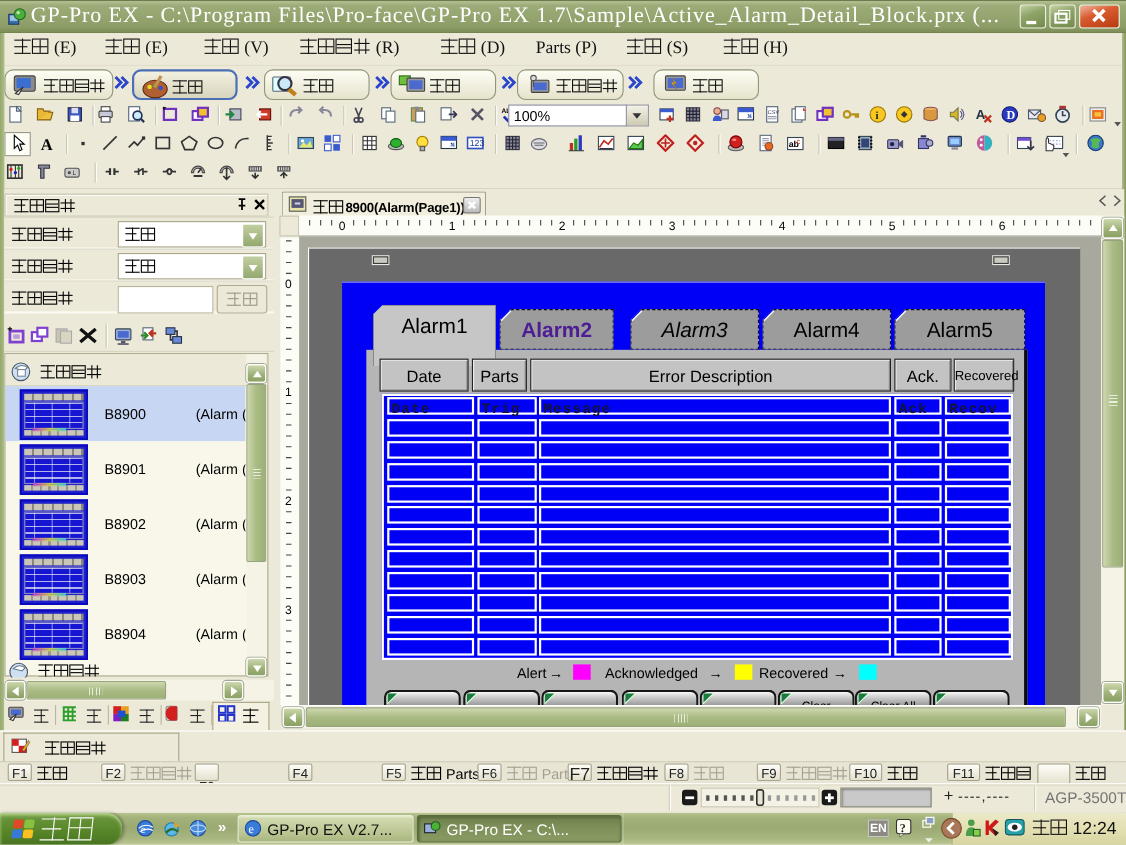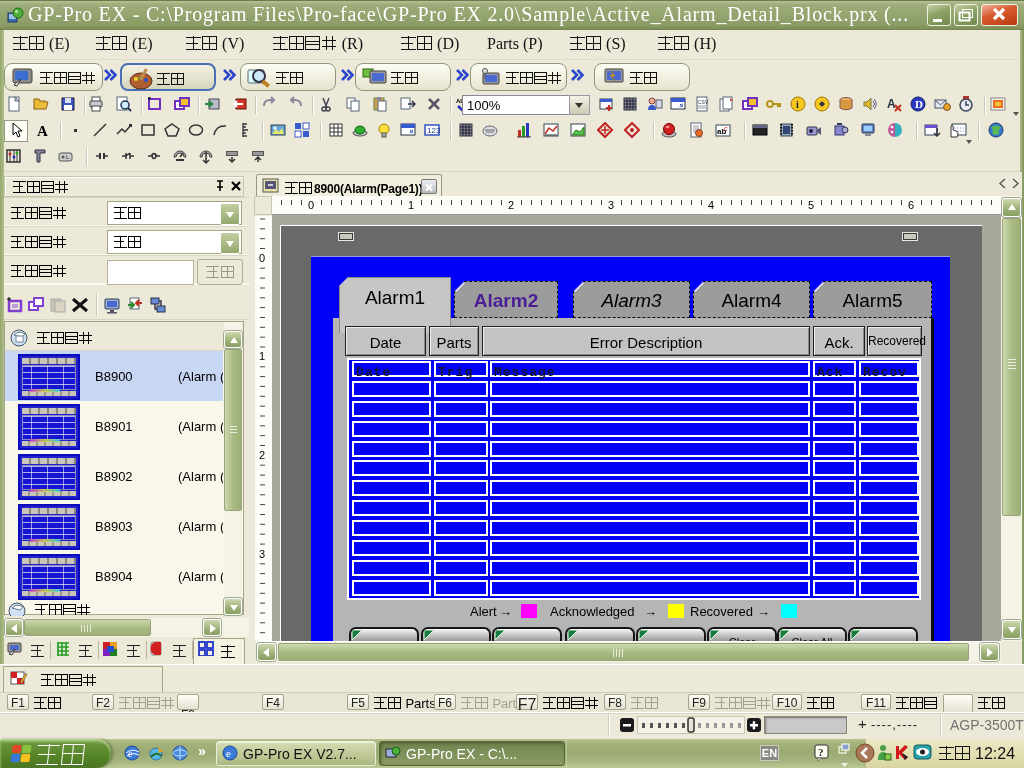--- a/index.html
+++ b/index.html
@@ -11,21 +11,21 @@
 i.z4{background-image:linear-gradient(currentColor,currentColor),linear-gradient(currentColor,currentColor),linear-gradient(currentColor,currentColor),linear-gradient(currentColor,currentColor);background-size:1px 100%,1px 100%,100% 1px,100% 1px;background-position:28% 0,74% 0,0 26%,0 72%}
 .serif{font-family:"Liberation Serif",serif}
 </style></head><body>
 <div class="abs" style="left:0px;top:0px;width:1024px;height:30px;background:linear-gradient(180deg,#b5c094 0%,#9cab77 14%,#95a570 48%,#8c9c67 82%,#7d8e57 96%,#6d7f4a 100%);border-top:1px solid #6a7c4a;"></div>
 <div class="abs" style="left:7px;top:7px;width:17px;height:17px;"><svg width="17" height="17">
 <rect x="1" y="6" width="9" height="9" fill="#3a6ea5" stroke="#1a3a6a"></rect>
 <rect x="2" y="7" width="7" height="5" fill="#9cc0e8"></rect>
 <circle cx="11" cy="6" r="5" fill="#4caf3a" stroke="#1c6a1c"></circle>
 <circle cx="9.5" cy="4.5" r="1.5" fill="#bfe8b0"></circle>
     </svg></div>
-<div class="abs" style="left:28px;top:3px;width:895px;height:25px;color:#fff;font-size:20px;white-space:nowrap;overflow:hidden;"><span class="serif" style="letter-spacing:.8px">GP-Pro EX - C:\Program Files\Pro-face\GP-Pro EX 2.0\Sample\Active_Alarm_Detail_Block.prx (...</span></div>
+<div class="abs" style="left:28px;top:3px;width:895px;height:25px;color:#fff;font-size:20px;white-space:nowrap;overflow:hidden;"><span class="serif" style="letter-spacing:.8px">GP-Pro EX - C:\Program Files\Pro-face\GP-Pro EX 1.7\Sample\Active_Alarm_Detail_Block.prx (...</span></div>
 <div class="abs" style="left:927px;top:4px;width:24px;height:22px;border-radius:3px;border:1px solid #eef2e2;color:#fff;text-align:center;font-size:14px;line-height:21px;background:linear-gradient(160deg,#c6d2a8,#8fa468 40%,#74894c);"><svg width="22" height="20">
       <rect x="5" y="14" width="9" height="3" fill="#fff"></rect>
     </svg></div>
 <div class="abs" style="left:954px;top:4px;width:24px;height:22px;border-radius:3px;border:1px solid #eef2e2;color:#fff;text-align:center;font-size:14px;line-height:21px;background:linear-gradient(160deg,#c6d2a8,#8fa468 40%,#74894c);"><svg width="22" height="20">
       <rect x="4.5" y="7.5" width="10" height="8" fill="none" stroke="#fff" stroke-width="2"></rect>
       <rect x="7.5" y="4.5" width="10" height="8" fill="none" stroke="#fff" stroke-width="2/">
         <rect x="6" y="10" width="7" height="4" fill="#8fa468"></rect>
       </rect>
     </svg></div>
 <div class="abs" style="left:981px;top:4px;width:37px;height:22px;border-radius:3px;border:1px solid #eef2e2;color:#fff;text-align:center;font-size:14px;line-height:21px;background:linear-gradient(160deg,#f0b6a0,#d85c30 40%,#b83a10);"><svg width="35" height="20">
@@ -1092,21 +1092,21 @@
       <text x="4" y="12" font-size="11" fill="#fff" font-family="Liberation Serif">e</text>
     </svg></div>
 <div class="abs" style="left:243px;top:746px;width:130px;height:15px;font-size:14px;color:#111;white-space:nowrap;overflow:hidden;">GP-Pro EX V2.7...</div>
 <div class="abs" style="left:379px;top:741px;width:186px;height:25px;background:linear-gradient(180deg,#6f814c,#7d8f58 40%,#8a9c64);border:1px solid #5a6a3c;border-radius:3px;box-shadow:inset 1px 1px 3px #4a5a30;"></div>
 <div class="abs" style="left:385px;top:745px;width:16px;height:16px;"><svg width="16" height="16">
       <rect x="1" y="4" width="10" height="8" fill="#9ab0d8" stroke="#223"></rect>
       <circle cx="11" cy="6" r="4" fill="#4caf3a" stroke="#1c5a1c"></circle>
     </svg></div>
 <div class="abs" style="left:406px;top:746px;width:150px;height:15px;font-size:14px;color:#fff;white-space:nowrap;overflow:hidden;">GP-Pro EX - C:\...</div>
 <div class="abs" style="left:566px;top:739px;width:1px;height:29px;background:rgba(255,255,255,.25);"></div>
-<div class="abs" style="left:760px;top:745px;width:19px;height:16px;background:#8a8a82;border:1px solid #c8c8c0;color:#fff;font-size:11px;font-weight:bold;text-align:center;padding-top:1px;">EN</div>
+<div class="abs" style="left:789px;top:745px;width:19px;height:16px;background:#8a8a82;border:1px solid #c8c8c0;color:#fff;font-size:11px;font-weight:bold;text-align:center;padding-top:1px;">EN</div>
 <div class="abs" style="left:813px;top:743px;width:18px;height:19px;"><svg width="18" height="19">
       <rect x="2" y="2" width="13" height="13" rx="2" fill="#fdfdf0" stroke="#333"></rect>
       <text x="5" y="13" font-size="11" font-weight="bold" fill="#222" font-family="Liberation Serif">?</text>
       <path d="M5 15 L5 18 L9 15 Z" fill="#fdfdf0" stroke="#333" stroke-width=".5"></path>
     </svg></div>
 <div class="abs" style="left:838px;top:741px;width:12px;height:12px;"><svg width="12" height="12">
       <rect x="1" y="4" width="7" height="6" fill="none" stroke="#f8f8f0" stroke-width="1.2"></rect>
       <rect x="4" y="1" width="7" height="6" fill="#88a0c8" stroke="#f8f8f0" stroke-width="1.2"></rect>
     </svg></div>
 <div class="abs" style="left:840px;top:755px;width:9px;height:7px;"><svg width="9" height="7">

